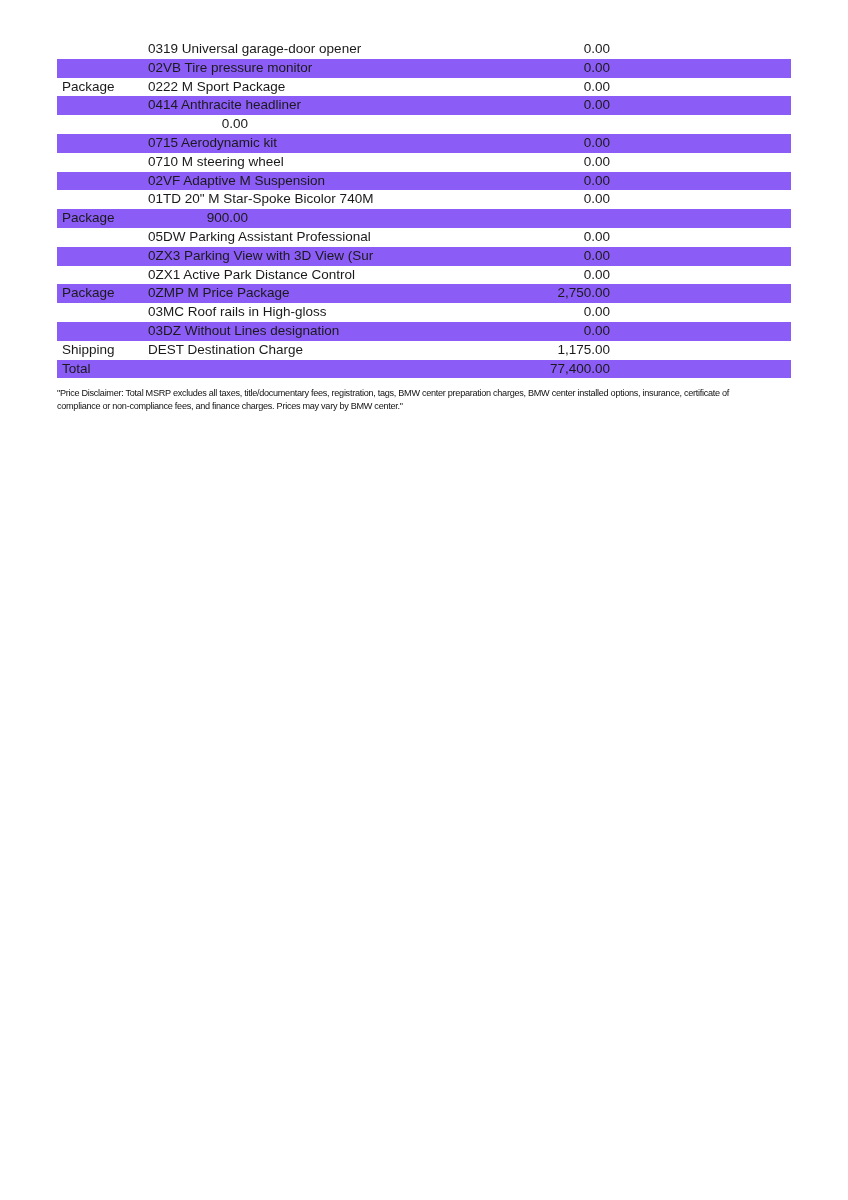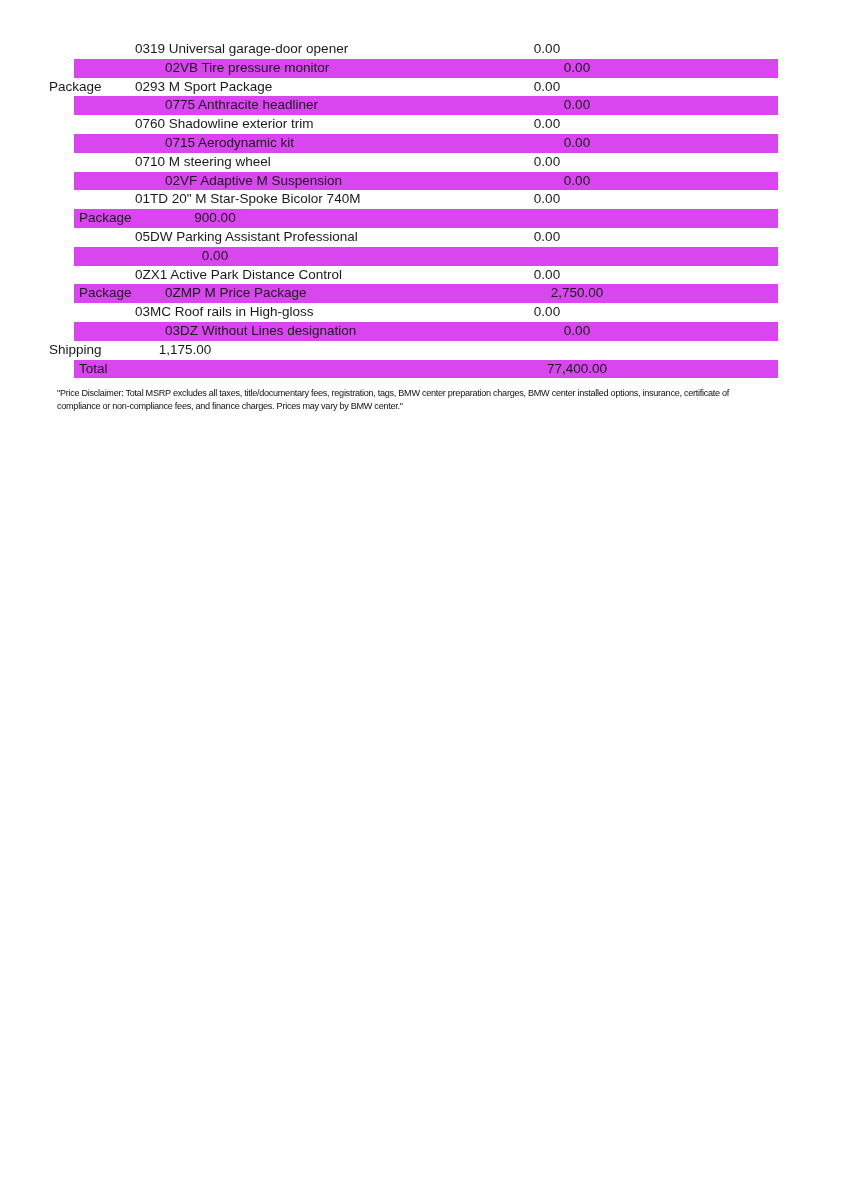--- a/index.html
+++ b/index.html
@@ -10,51 +10,50 @@
   .page {
     position: relative;
     width: 848px;
     height: 1200px;
     background: #ffffff;
     font-family: "Liberation Sans", sans-serif;
     overflow: hidden;
   }
   .options-table {
     position: absolute;
-    left: 44px;
+    left: 57px;
     top: 40px;
     width: 734px;
   }
   .table-row {
     display: flex;
     height: 18.8px;
     align-items: center;
     font-size: 13.5px;
     color: #1a1a1a;
     line-height: 18.8px;
   }
   .table-row.striped {
-    background: #d946ef;
-    margin-left: 30px;
+    background: #8b5cf6;
   }
   .cell-category {
     width: 91px;
     padding-left: 5px;
     box-sizing: border-box;
     white-space: nowrap;
     overflow: hidden;
   }
   .cell-item {
     width: 362px;
     white-space: nowrap;
     overflow: hidden;
   }
   .cell-price {
     width: 100px;
-    text-align: center;
+    text-align: right;
     white-space: nowrap;
   }
   .cell-tail {
     flex: 1;
   }
   .disclaimer {
     position: absolute;
     left: 57px;
     top: 386px;
     width: 740px;
@@ -82,33 +81,32 @@
         <div class="cell-tail"></div>
       </div>
       <div class="table-row striped">
         <div class="cell-category"></div>
         <div class="cell-item">02VB Tire pressure monitor</div>
         <div class="cell-price">0.00</div>
         <div class="cell-tail"></div>
       </div>
       <div class="table-row">
         <div class="cell-category">Package</div>
-        <div class="cell-item">0293 M Sport Package</div>
+        <div class="cell-item">0222 M Sport Package</div>
         <div class="cell-price">0.00</div>
         <div class="cell-tail"></div>
       </div>
       <div class="table-row striped">
         <div class="cell-category"></div>
-        <div class="cell-item">0775 Anthracite headliner</div>
+        <div class="cell-item">0414 Anthracite headliner</div>
         <div class="cell-price">0.00</div>
         <div class="cell-tail"></div>
       </div>
       <div class="table-row">
         <div class="cell-category"></div>
-        <div class="cell-item">0760 Shadowline exterior trim</div>
         <div class="cell-price">0.00</div>
         <div class="cell-tail"></div>
       </div>
       <div class="table-row striped">
         <div class="cell-category"></div>
         <div class="cell-item">0715 Aerodynamic kit</div>
         <div class="cell-price">0.00</div>
         <div class="cell-tail"></div>
       </div>
       <div class="table-row">
@@ -135,20 +133,21 @@
         <div class="cell-tail"></div>
       </div>
       <div class="table-row">
         <div class="cell-category"></div>
         <div class="cell-item">05DW Parking Assistant Professional</div>
         <div class="cell-price">0.00</div>
         <div class="cell-tail"></div>
       </div>
       <div class="table-row striped">
         <div class="cell-category"></div>
+        <div class="cell-item">0ZX3 Parking View with 3D View (Sur</div>
         <div class="cell-price">0.00</div>
         <div class="cell-tail"></div>
       </div>
       <div class="table-row">
         <div class="cell-category"></div>
         <div class="cell-item">0ZX1 Active Park Distance Control</div>
         <div class="cell-price">0.00</div>
         <div class="cell-tail"></div>
       </div>
       <div class="table-row striped">
@@ -164,20 +163,21 @@
         <div class="cell-tail"></div>
       </div>
       <div class="table-row striped">
         <div class="cell-category"></div>
         <div class="cell-item">03DZ Without Lines designation</div>
         <div class="cell-price">0.00</div>
         <div class="cell-tail"></div>
       </div>
       <div class="table-row">
         <div class="cell-category">Shipping</div>
+        <div class="cell-item">DEST Destination Charge</div>
         <div class="cell-price">1,175.00</div>
         <div class="cell-tail"></div>
       </div>
       <div class="table-row striped">
         <div class="cell-category">Total</div>
         <div class="cell-item"></div>
         <div class="cell-price">77,400.00</div>
         <div class="cell-tail"></div>
       </div>
     </div>

